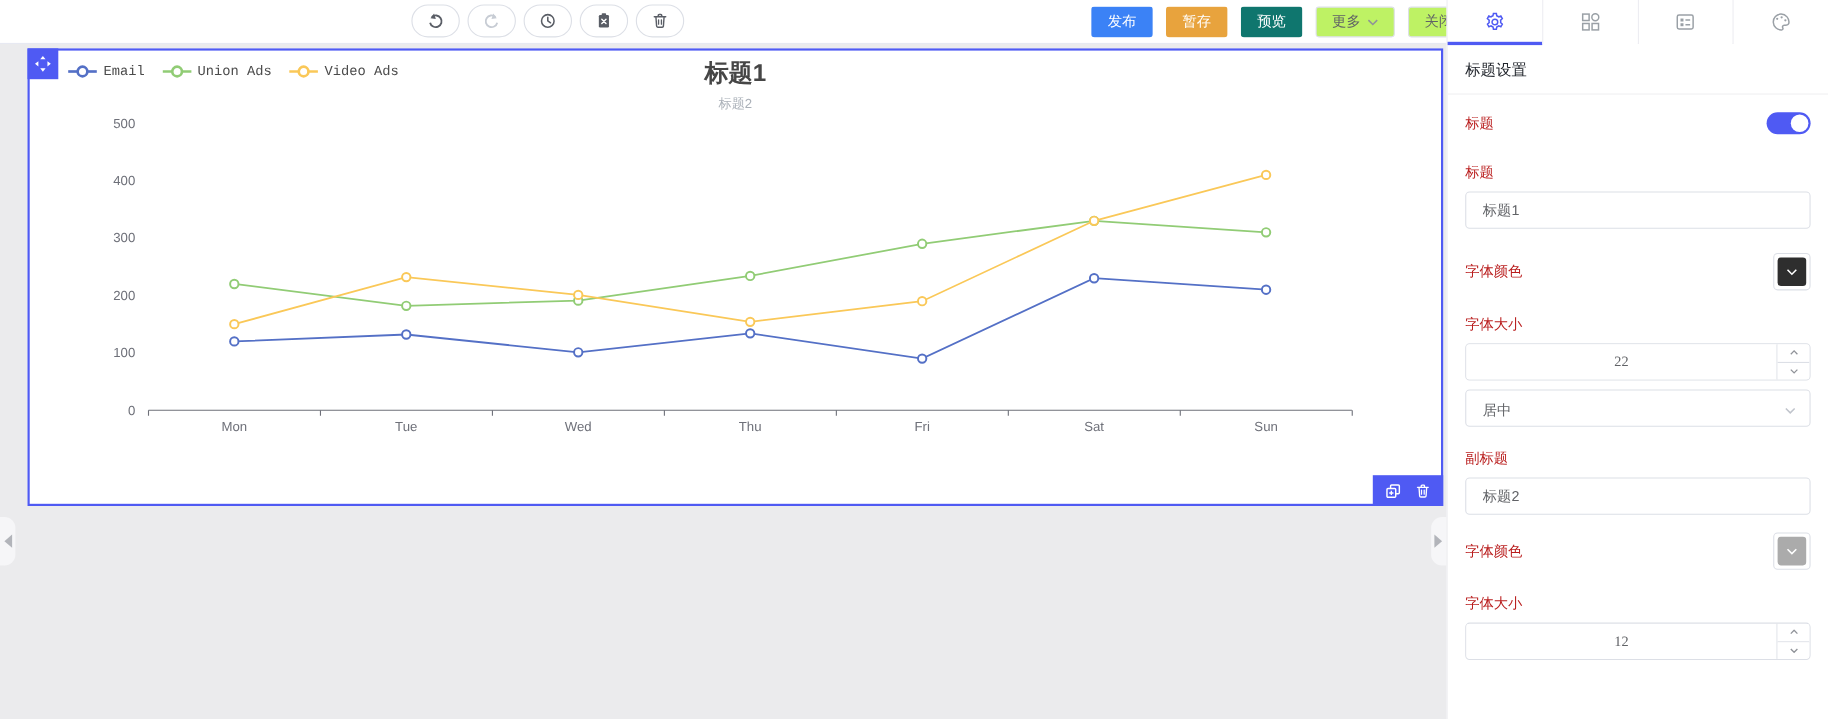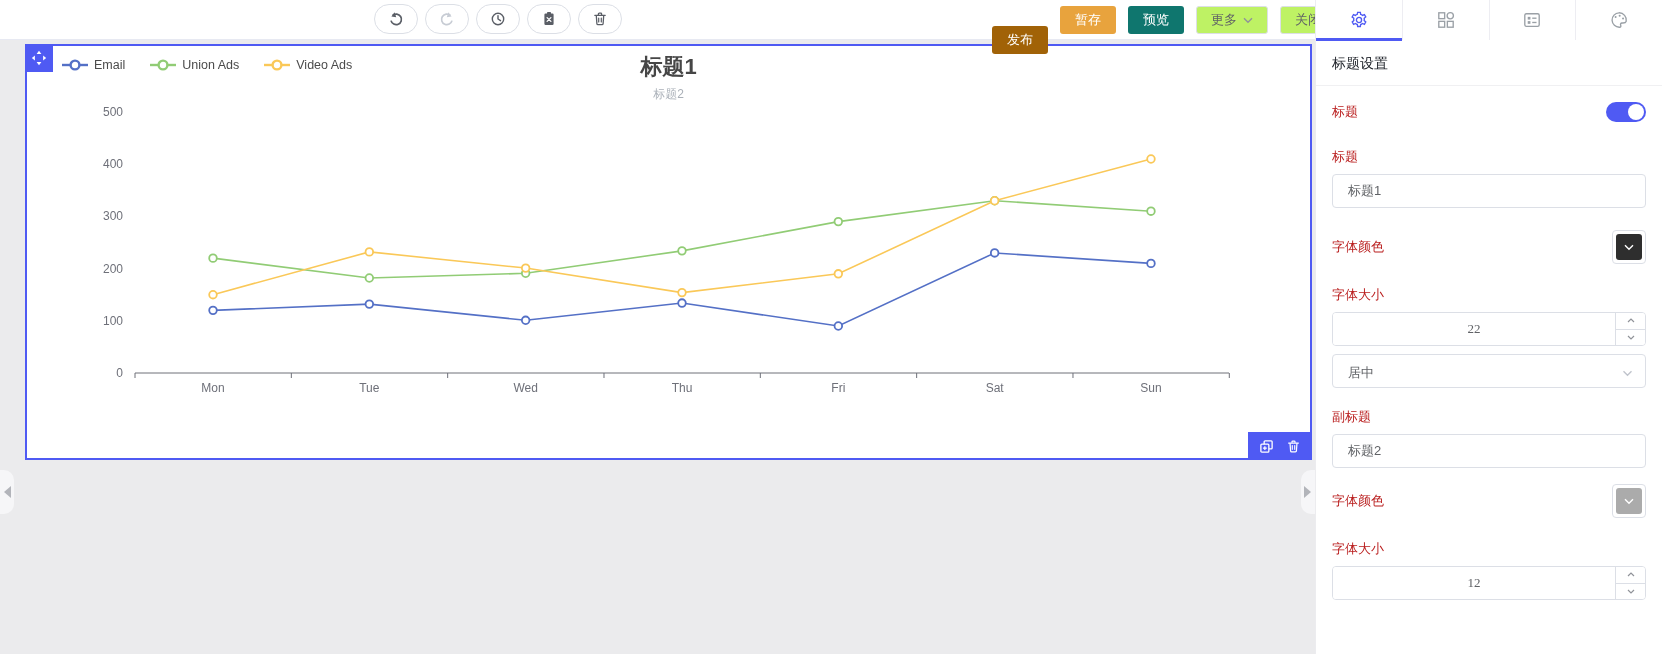--- a/index.html
+++ b/index.html
@@ -12,21 +12,21 @@
     background:#fff; border-bottom:1px solid #e7e9f2; z-index:10; }
   .pill-group { position:absolute; left:374px; top:4px; display:flex; gap:7px; }
   .pill { width:44px; height:30px; border-radius:15px; border:1px solid #dcdfe6;
     background:#fff; display:flex; align-items:center; justify-content:center;
     color:#5a5e66; cursor:pointer; }
   .pill.disabled { color:#c7ccd4; }
   .btn-group { position:absolute; left:992px; top:6px; display:flex; gap:12px; }
   .btn { height:28px; padding:0 14px; border-radius:3px; border:1px solid transparent;
     font-size:13px; display:flex; align-items:center; gap:6px; cursor:pointer;
     color:#fff; background:#0f766e; }
-  .btn.primary { background:#a16207;margin-top:20px; }
+  .btn.primary { background:#3b82f6; }
   .btn.warning { background:#e8a33d; }
   .btn.plain { background:#bef264; border-color:#dcdfe6; color:#606266; }
   .tabs { position:absolute; left:1315px; top:0; width:347px; height:40px; display:flex; }
   .tab { flex:1; border-left:1px solid #ededf2; display:flex; align-items:center;
     justify-content:center; color:#9aa0a6; position:relative; cursor:pointer; background:#fff; }
   .tab.active { color:#4f5af3; }
   .tab.active::after { content:""; position:absolute; left:0; right:0; bottom:-1px;
     height:3px; background:#4f5af3; }
 
   
@@ -37,22 +37,22 @@
     background:#4f5af3; display:flex; align-items:center; justify-content:center;
     cursor:move; z-index:3; }
   .panel-actions { position:absolute; right:-2px; bottom:-2px; width:64px; height:28px;
     background:#4f5af3; display:flex; align-items:center; justify-content:center;
     gap:12px; z-index:3; }
   .panel-actions svg { cursor:pointer; }
   .chart-title { position:absolute; top:6px; left:0; width:100%; text-align:center;
     font-size:22px; font-weight:bold; color:#464646; }
   .chart-subtitle { position:absolute; top:40px; left:0; width:100%; text-align:center;
     font-size:12px; color:#aab0b8; }
-  .chart-legend { position:absolute; top:12px; left:34px; display:flex; gap:24px;
-    align-items:center; }
+  .chart-legend { position:absolute; top:12px; left:34px; display:flex; gap:15px;
+    align-items:center;font-family:Liberation Mono, monospace; }
   .legend-item { display:flex; align-items:center; gap:5px; font-size:12.5px;
     color:#4b4b4b; cursor:pointer; }
   .chart-svg { position:absolute; left:0; top:0; width:1283px; height:412px; }
   .chart-svg text { font-size:12px; fill:#6E7079; font-family:"Liberation Sans",sans-serif; }
   .edge-handle { position:absolute; width:14px; height:44px; background:#f6f6f8;
     display:flex; align-items:center; justify-content:center; cursor:pointer; }
   .edge-handle.left { left:0; top:430px; border-radius:0 10px 10px 0; }
   .edge-handle.right { right:0; top:430px; border-radius:10px 0 0 10px; }
   .tri-left { width:0; height:0; border:6px solid transparent; border-right:7px solid #b2b4ba; margin-right:5px;}
   .tri-right { width:0; height:0; border:6px solid transparent; border-left:7px solid #b2b4ba; margin-left:5px;}

